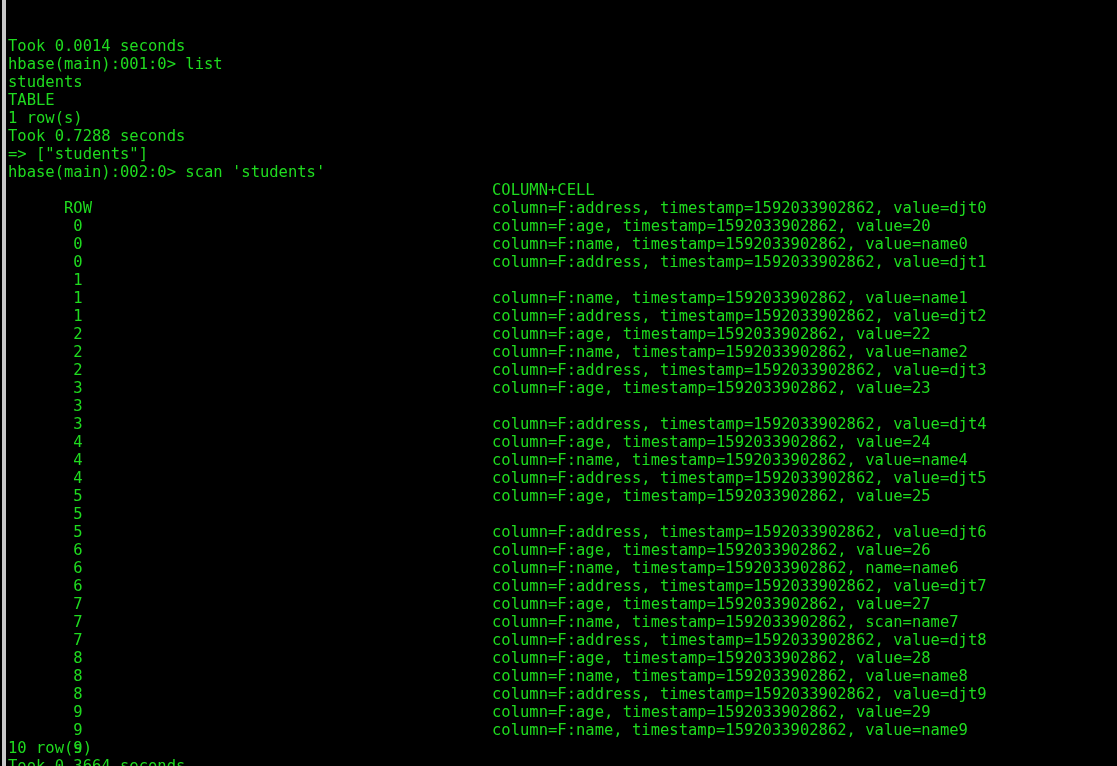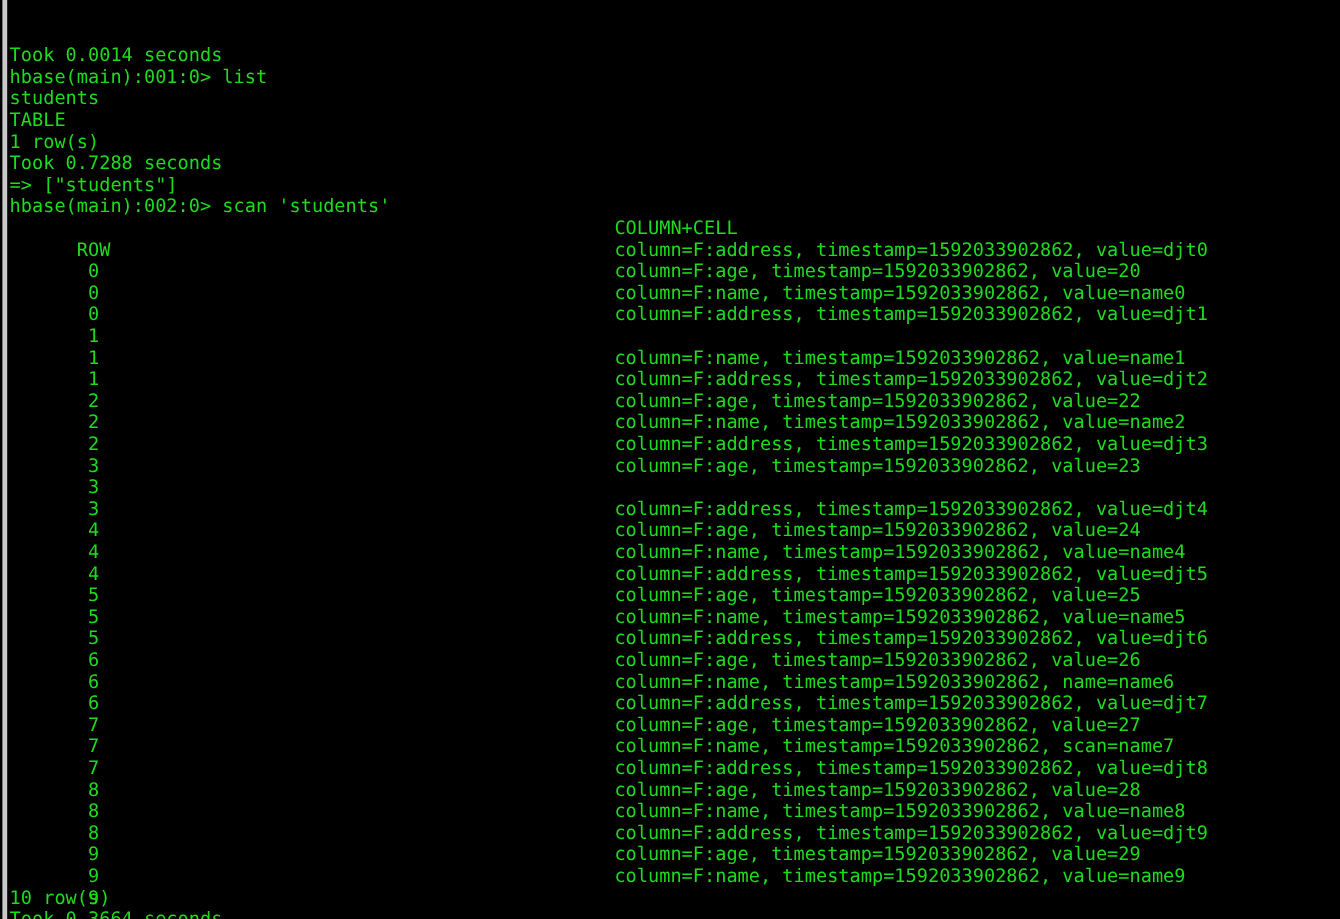--- a/index.html
+++ b/index.html
@@ -54,21 +54,21 @@
     position: relative;
     padding-left: 8px;
     color: #1fdb1f;
   }
   .rowkey {
     display: inline-block;
     white-space: pre;
   }
   .cell {
     position: absolute;
-    left: 512px;
+    left: 492px;
     top: 0;
     white-space: pre;
   }
   .hdr-row {
     display: inline-block;
     white-space: pre;
   }
   .cursor {
     display: inline-block;
     width: 10px;
@@ -161,21 +161,20 @@
     <div class="scanline">
       <span class="rowkey"> 5</span>
       <span class="cell">column=F:address, timestamp=1592033902862, value=djt5</span>
     </div>
     <div class="scanline">
       <span class="rowkey"> 5</span>
       <span class="cell">column=F:age, timestamp=1592033902862, value=25</span>
     </div>
     <div class="scanline">
       <span class="rowkey"> 5</span>
-      <span class="cell">column=F:name, timestamp=1592033902862, value=name5</span>
     </div>
     <div class="scanline">
       <span class="rowkey"> 6</span>
       <span class="cell">column=F:address, timestamp=1592033902862, value=djt6</span>
     </div>
     <div class="scanline">
       <span class="rowkey"> 6</span>
       <span class="cell">column=F:age, timestamp=1592033902862, value=26</span>
     </div>
     <div class="scanline">

